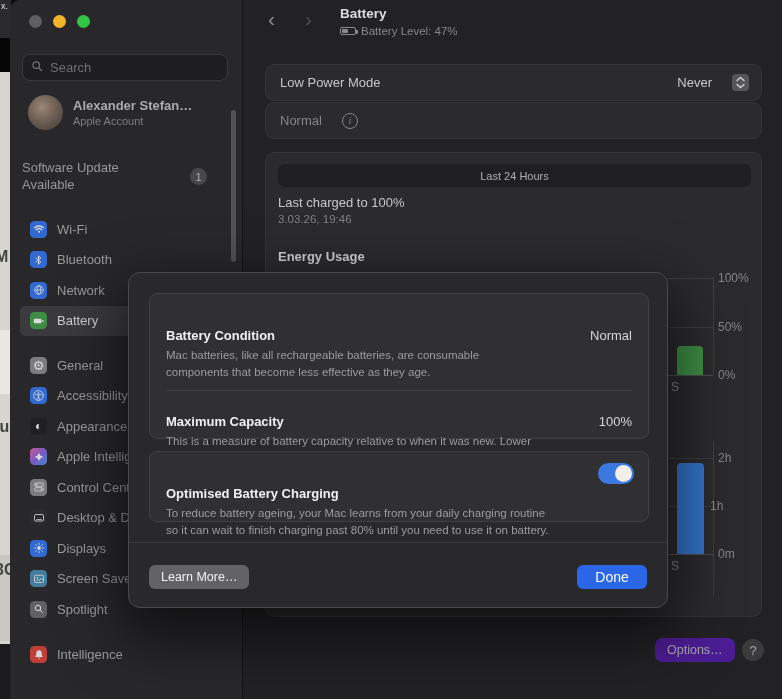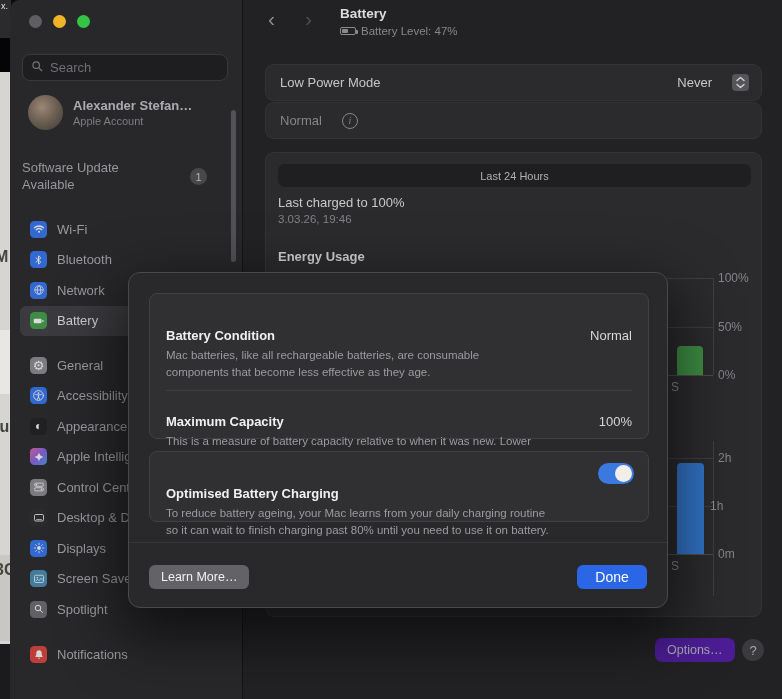--- a/index.html
+++ b/index.html
@@ -311,21 +311,21 @@
               <span class="nav-label">Spotlight</span>
             </div>
           </div>
           <div class="nav-group">
             <div class="nav-item">
               <span class="nav-tile" style="background: rgb(224, 68, 62);">
                 <svg width="12" height="12" viewBox="0 0 24 24">
                   <path d="M12 2.5c-3.2 0-5.4 2.3-5.4 5.6v3.6l-1.8 3.1c-.3.5 0 1.2.7 1.2h13c.7 0 1-.7.7-1.2l-1.8-3.1V8.1c0-3.3-2.2-5.6-5.4-5.6zM9.8 17.5a2.2 2.2 0 0 0 4.4 0z" fill="#fff"></path>
                 </svg>
               </span>
-              <span class="nav-label">Notifications</span>
+              <span class="nav-label">Intelligence</span>
             </div>
           </div>
         </nav>
 
       <div class="sidebar-scrollbar"></div>
     </aside>
 
     <main class="content">
       <span class="nav-arrow nav-back">‹</span>
       <span class="nav-arrow nav-fwd">›</span>

